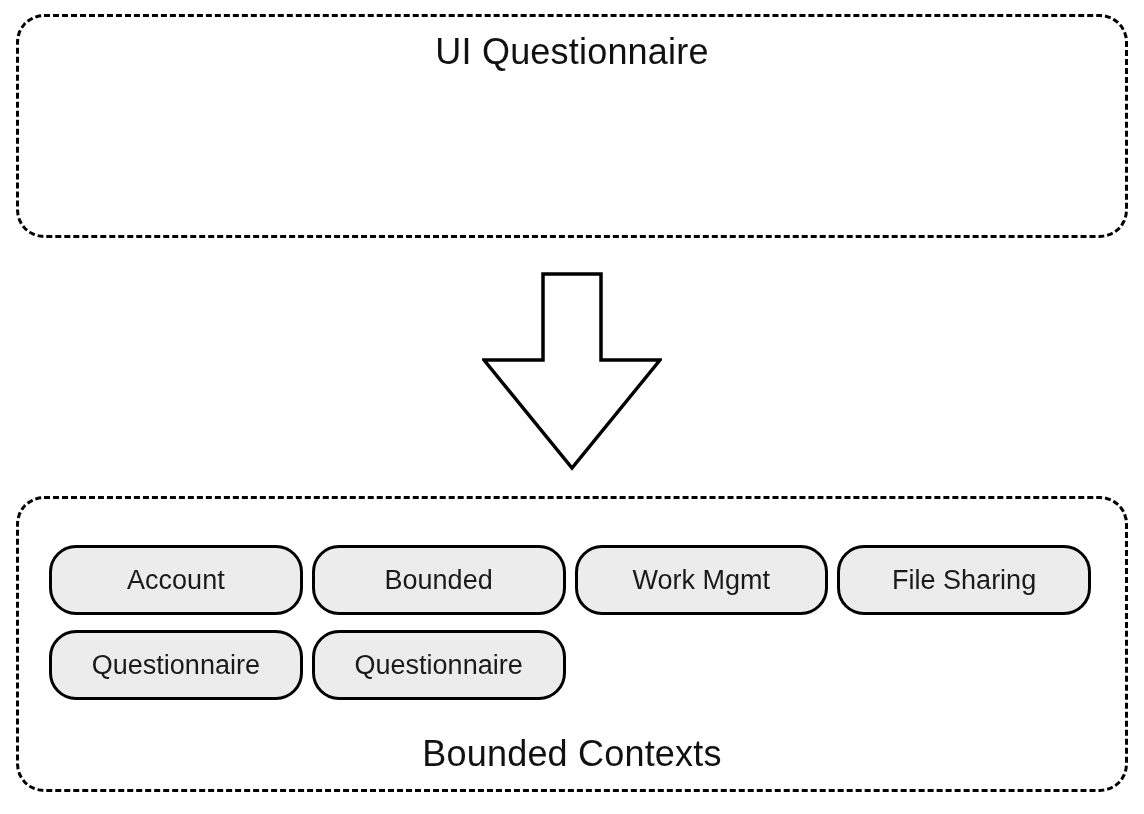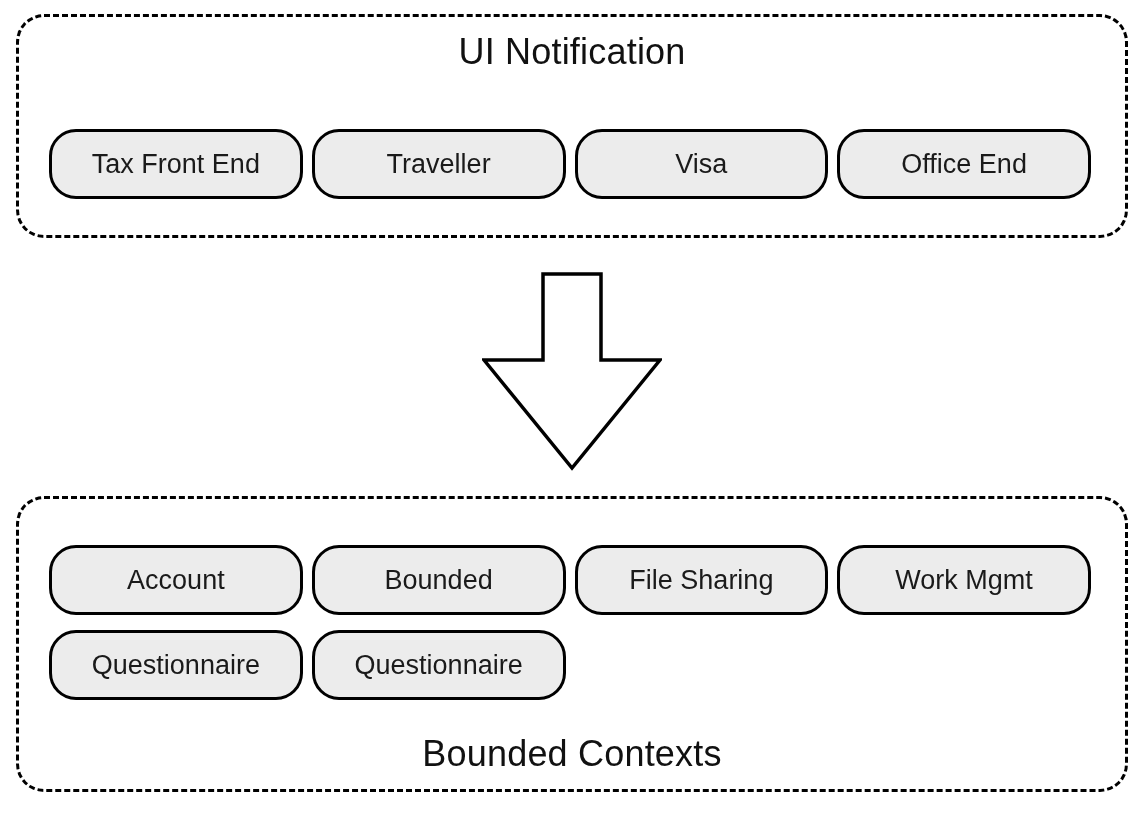--- a/index.html
+++ b/index.html
@@ -77,56 +77,42 @@
     width: 180px;
     height: 200px;
   }
 </style>
 </head>
 <body>
 
 <div class="canvas">
 
   <div class="group-box top">
-    <div class="group-title at-top">UI Notification</div>
-    <div class="pill-row">
-      <div class="pill">
-        <span>Tax Front End</span>
-      </div>
-      <div class="pill">
-        <span>Traveller</span>
-      </div>
-      <div class="pill">
-        <span>Visa</span>
-      </div>
-      <div class="pill">
-        <span>Office End</span>
-      </div>
-    </div>
+    <div class="group-title at-top">UI Questionnaire</div>
   </div>
 
   <div class="arrow-wrap">
     <svg width="180" height="200" viewBox="0 0 180 200" xmlns="http://www.w3.org/2000/svg">
       <polygon points="61,2 119,2 119,88 178,88 90,196 2,88 61,88" fill="#ffffff" stroke="#000000" stroke-width="3.5" stroke-linejoin="miter"></polygon>
     </svg>
   </div>
 
   <div class="group-box bottom">
     <div class="pill-grid">
       <div class="pill">
         <span>Account</span>
       </div>
       <div class="pill">
         <span>Bounded</span>
       </div>
       <div class="pill">
-        <span>File Sharing</span>
+        <span>Work Mgmt</span>
       </div>
       <div class="pill">
-        <span>Work Mgmt</span>
+        <span>File Sharing</span>
       </div>
       <div class="pill">
         <span>Questionnaire</span>
       </div>
       <div class="pill">
         <span>Questionnaire</span>
       </div>
     </div>
     <div class="group-title at-bottom">Bounded Contexts</div>
   </div>

